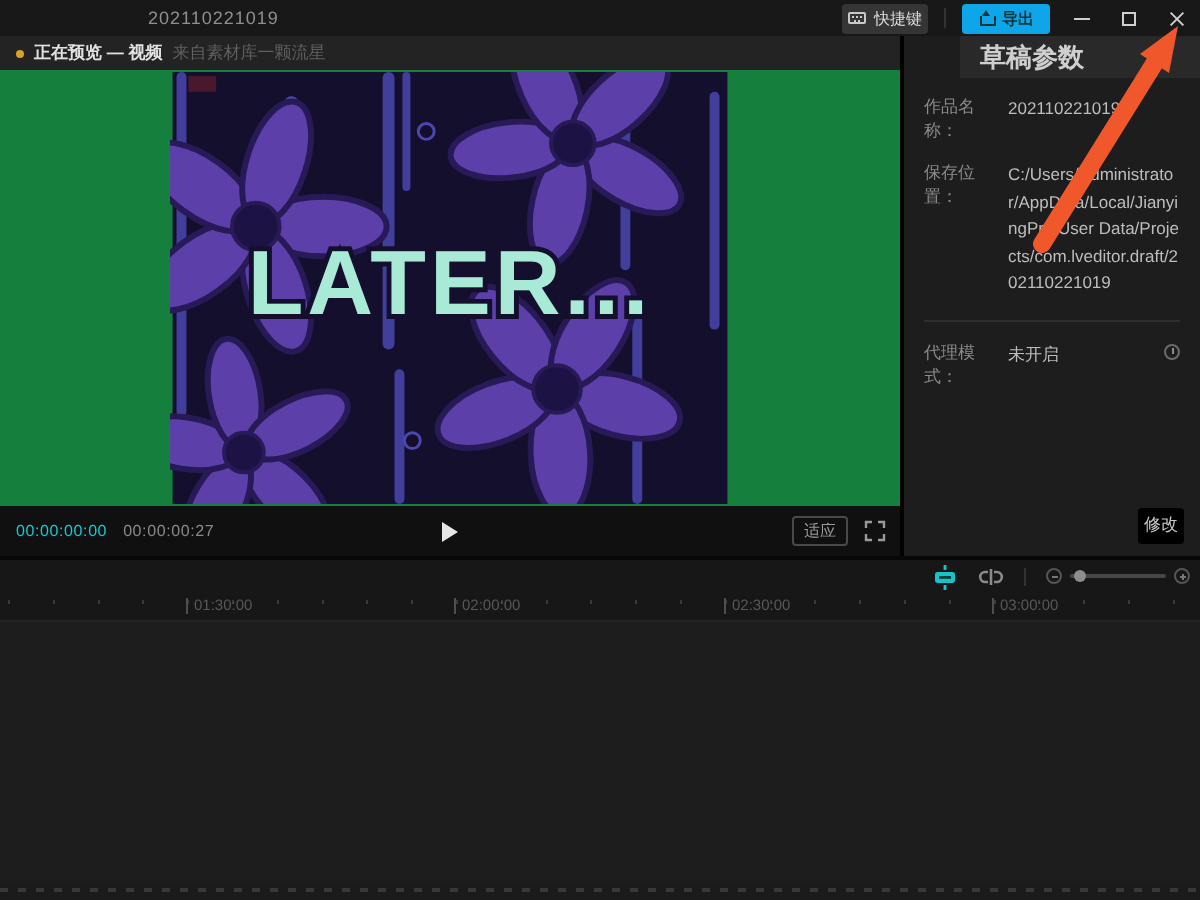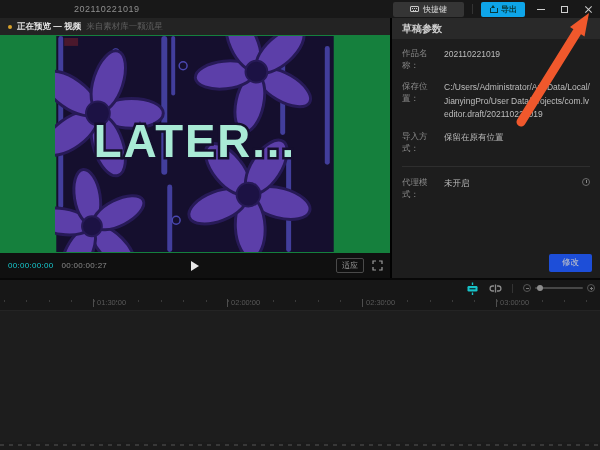--- a/index.html
+++ b/index.html
@@ -11,21 +11,21 @@
     color:#ccc;
     -webkit-font-smoothing:antialiased;
   }
 
   
   .titlebar { position:relative; height:18px; background:#181818; }
   .app-title { position:absolute; left:74px; top:4px; font-size:9px; color:#8f8f8f; letter-spacing:.5px; }
   .tb-right { position:absolute; right:3px; top:0; height:18px; display:flex; align-items:center; }
   .btn-shortcut {
     display:flex; align-items:center; gap:4px;
-    background:#353535; border-radius:2px; padding:2px 17px;
+    background:#353535; border-radius:2px; padding:2px 3px;
     font-size:8px; color:#dcdcdc; cursor:pointer;
   }
   .kbd-icon { width:9px; height:6px; border:1px solid #c9c9c9; border-radius:1px; position:relative; }
   .kbd-icon::before { content:""; position:absolute; left:1px; top:1px; width:1px; height:1px;
     background:#c9c9c9; box-shadow:2px 0 #c9c9c9,4px 0 #c9c9c9,1px 2px #c9c9c9,3px 2px #c9c9c9; }
   .tb-sep { width:1px; height:10px; background:#333; margin:0 8px; }
   .btn-export {
     display:flex; align-items:center; gap:4px;
     background:#0ea5e9; border-radius:2px; padding:2px 8px;
     font-size:8px; color:#07393b; font-weight:bold; cursor:pointer;
@@ -39,51 +39,51 @@
     margin-left:7px; cursor:pointer; position:relative; }
   .ic-min { width:8px; height:1px; background:#cfcfcf; }
   .ic-max { width:7px; height:7px; border:1px solid #cfcfcf; }
   .ic-close { width:9px; height:9px; position:relative; }
   .ic-close::before,.ic-close::after { content:""; position:absolute; left:4px; top:0; width:1px; height:9px; background:#cfcfcf; }
   .ic-close::before { transform:rotate(45deg); }
   .ic-close::after  { transform:rotate(-45deg); }
 
   
   .main { display:flex; height:260px; }
-  .preview-panel { width:392px; background:#101010; border-right:2px solid #020202; display:flex; flex-direction:column;text-align:right; }
+  .preview-panel { width:452px; background:#101010; border-right:2px solid #020202; display:flex; flex-direction:column;text-align:right; }
   .preview-header { height:17px; background:#232323; display:flex; align-items:center; padding:0 8px; gap:5px; }
   .status-dot { width:4px; height:4px; border-radius:50%; background:#d9a22b; flex:0 0 auto; }
   .status-label { font-size:8.5px; color:#e2e2e2; font-weight:bold; white-space:nowrap; }
   .clip-name { font-size:8.5px; color:#5f5f5f; white-space:nowrap; overflow:hidden; }
   .video-area { height:218px; background:#15803d; display:flex; align-items:center; justify-content:center; }
   .video-frame { width:280px; height:216px; display:block; }
   .preview-controls { height:25px; position:relative; display:flex; align-items:center; padding:0 8px; }
   .tc-current { font-size:8px; color:#17c9ce; letter-spacing:.3px; }
   .tc-total { font-size:8px; color:#8a8a8a; margin-left:8px; letter-spacing:.3px; }
   .play-btn { position:absolute; left:50%; transform:translateX(-50%); width:16px; height:16px;
     display:flex; align-items:center; justify-content:center; cursor:pointer; }
   .play-tri { width:0; height:0; border-top:5px solid transparent; border-bottom:5px solid transparent; border-left:8px solid #e6e6e6; }
   .pc-right { position:absolute; right:7px; display:flex; align-items:center; gap:8px; }
   .fit-btn { font-size:8px; color:#9a9a9a; border:1px solid #4a4a4a; border-radius:2px; padding:1px 5px; cursor:pointer; }
   .fs-icon { display:block; cursor:pointer; }
 
   
   .params-panel { flex:1; background:#1d1d1d; position:relative; display:flex; flex-direction:column; }
   .params-header { height:21px; background:#292929; display:flex; align-items:center; padding-left:10px;
-    font-size:10px; font-weight:bold; color:#cfcfcf; }
+    font-size:13px; font-weight:bold; color:#cfcfcf;margin-left:28px; }
   .params-body { padding:9px 10px 0 10px; }
   .p-row { display:flex; margin-bottom:9px; }
   .p-label { flex:0 0 42px; font-size:8.5px; color:#8a8a8a; }
   .p-value { flex:1; font-size:8.5px; color:#bdbdbd; line-height:1.6; word-break:break-all; }
   .p-divider { border-top:1px solid #2e2e2e; margin:11px 0 10px 0; }
   .info-icon { width:8px; height:8px; border:1px solid #6b6b6b; border-radius:50%; position:relative; flex:0 0 auto; margin-left:auto; margin-top:1px; }
   .info-icon::before { content:""; position:absolute; left:2.5px; top:1.5px; width:1px; height:1px; background:#8a8a8a; }
   .info-icon::after { content:""; position:absolute; left:2.5px; bottom:1.5px; width:1px; height:2.5px; background:#8a8a8a; }
-  .modify-btn { position:absolute; right:8px; bottom:6px; background:#1d4ed8; color:#c9c9c9;
-    font-size:8.5px; padding:3px 13px; border-radius:2px; cursor:pointer;text-align:right; }
+  .modify-btn { position:absolute; right:8px; bottom:6px; background:#000000; color:#c9c9c9;
+    font-size:8.5px; padding:3px 3px; border-radius:2px; cursor:pointer;text-align:right; }
 
   
   .section-divider { height:2px; background:#080808; }
   .timeline { height:170px; display:flex; flex-direction:column; background:#171717; }
   .tl-toolbar { height:16px; position:relative; }
   .tl-tools { position:absolute; right:5px; top:0; height:16px; display:flex; align-items:center; gap:10px; }
   .tool-sep { width:1px; height:9px; background:#333; }
   .zoom-slider { display:flex; align-items:center; gap:4px; }
   .zs-circle { width:8px; height:8px; border:1px solid #555; border-radius:50%; position:relative; cursor:pointer; }
   .zs-circle::before { content:""; position:absolute; left:1.5px; top:3px; width:3px; height:1px; background:#777; }
@@ -223,24 +223,20 @@
   <div class="params-panel">
     <div class="params-header">草稿参数</div>
     <div class="params-body">
       <div class="p-row">
         <span class="p-label">作品名称：</span>
         <span class="p-value">202110221019</span>
       </div>
       <div class="p-row">
         <span class="p-label">保存位置：</span>
         <span class="p-value">C:/Users/Administrator/AppData/Local/JianyingPro/User Data/Projects/com.lveditor.draft/202110221019</span>
-      </div>
-      <div class="p-row">
-        <span class="p-label">导入方式：</span>
-        <span class="p-value">保留在原有位置</span>
       </div>
       <div class="p-divider"></div>
       <div class="p-row">
         <span class="p-label">代理模式：</span>
         <span class="p-value">未开启</span>
         <span class="info-icon"></span>
       </div>
     </div>
     <div class="modify-btn">修改</div>
   </div>

